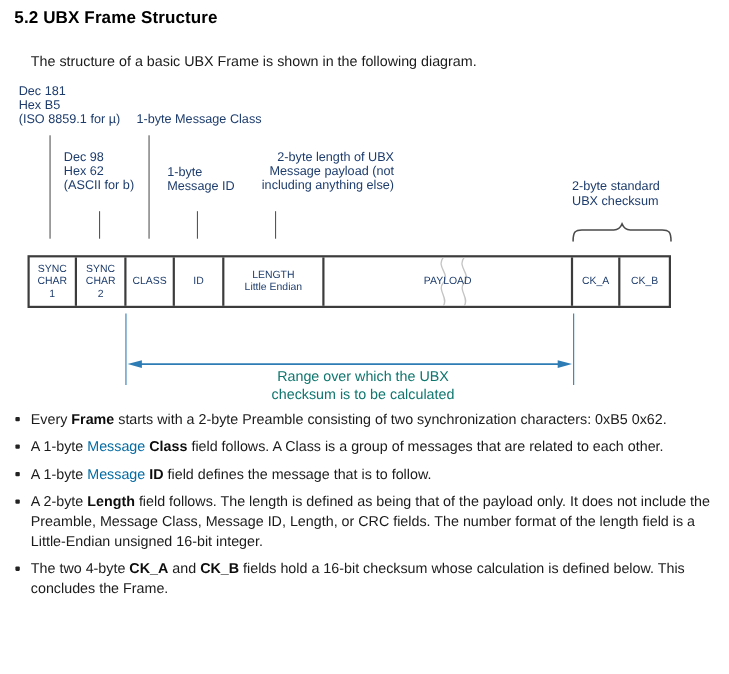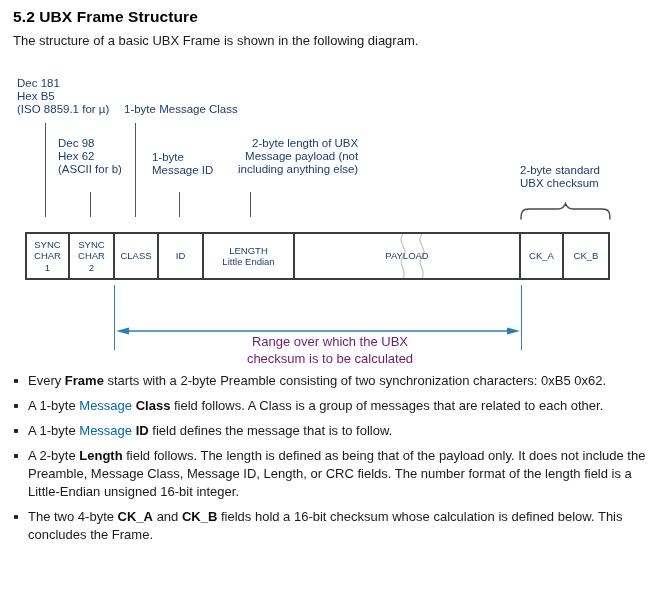--- a/index.html
+++ b/index.html
@@ -5,21 +5,21 @@
   html,body{margin:0;padding:0;background:#ffffff;}
   .page{
     position:relative;width:663px;height:613px;background:#ffffff;
     font-family:"Liberation Sans",sans-serif;color:#1b1b1b;overflow:hidden;
   }
   .title{
     position:absolute;left:13px;top:8px;margin:0;
     font-size:15.5px;font-weight:700;color:#000;letter-spacing:.1px;
   }
   .intro{
-    position:absolute;left:13px;top:33px;margin:0;font-size:13px;color:#1b1b1b;
+    position:absolute;left:13px;top:33px;margin:15px;font-size:13px;color:#1b1b1b;
   }
   
   .diagram{position:absolute;left:0;top:60px;width:649px;height:312px;}
   .dlabel{
     position:absolute;font-size:11.5px;line-height:13px;color:#1e3d6d;white-space:nowrap;
   }
   .lbl-sync1{left:17px;top:17px;}
   .lbl-class{left:124px;top:43px;}
   .lbl-sync2{left:58px;top:77px;}
   .lbl-id{left:152px;top:91px;}
@@ -45,21 +45,21 @@
   .w-s1{width:43px;} .w-s2{width:45px;} .w-cl{width:44px;} .w-id{width:45px;}
   .w-len{width:91px;} .w-pl{width:226px;} .w-ca{width:43px;} .w-cb{width:44px;}
   .fbox .boxtext{position:relative;z-index:2;}
   .squiggle{position:absolute;left:0;top:0;z-index:1;}
   
   .rline{position:absolute;width:1px;top:225px;height:65px;background:#2e7cb5;}
   .rl-left{left:114px;} .rl-right{left:521px;}
   .range-arrow{position:absolute;left:114px;top:265px;}
   .range-note{
     position:absolute;left:230px;top:273px;width:200px;text-align:center;
-    font-size:13px;line-height:17px;color:#701a75;
+    font-size:13px;line-height:17px;color:#0f766e;
   }
   
   .bullets{
     position:absolute;left:13px;top:372px;width:638px;margin:0;padding:0;list-style:none;
     font-size:13px;line-height:18px;color:#1b1b1b;
   }
   .bullets li{position:relative;padding-left:15px;margin:0 0 7px 0;}
   .bullets li::before{
     content:"";position:absolute;left:1px;top:7px;width:3.5px;height:3.5px;
     border-radius:1px;background:#222;

